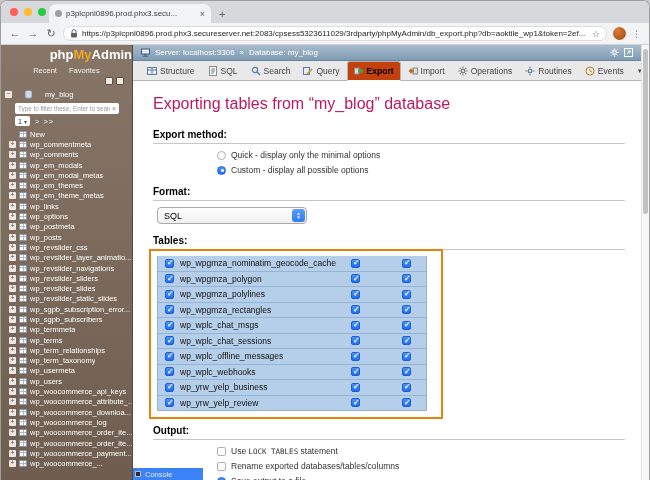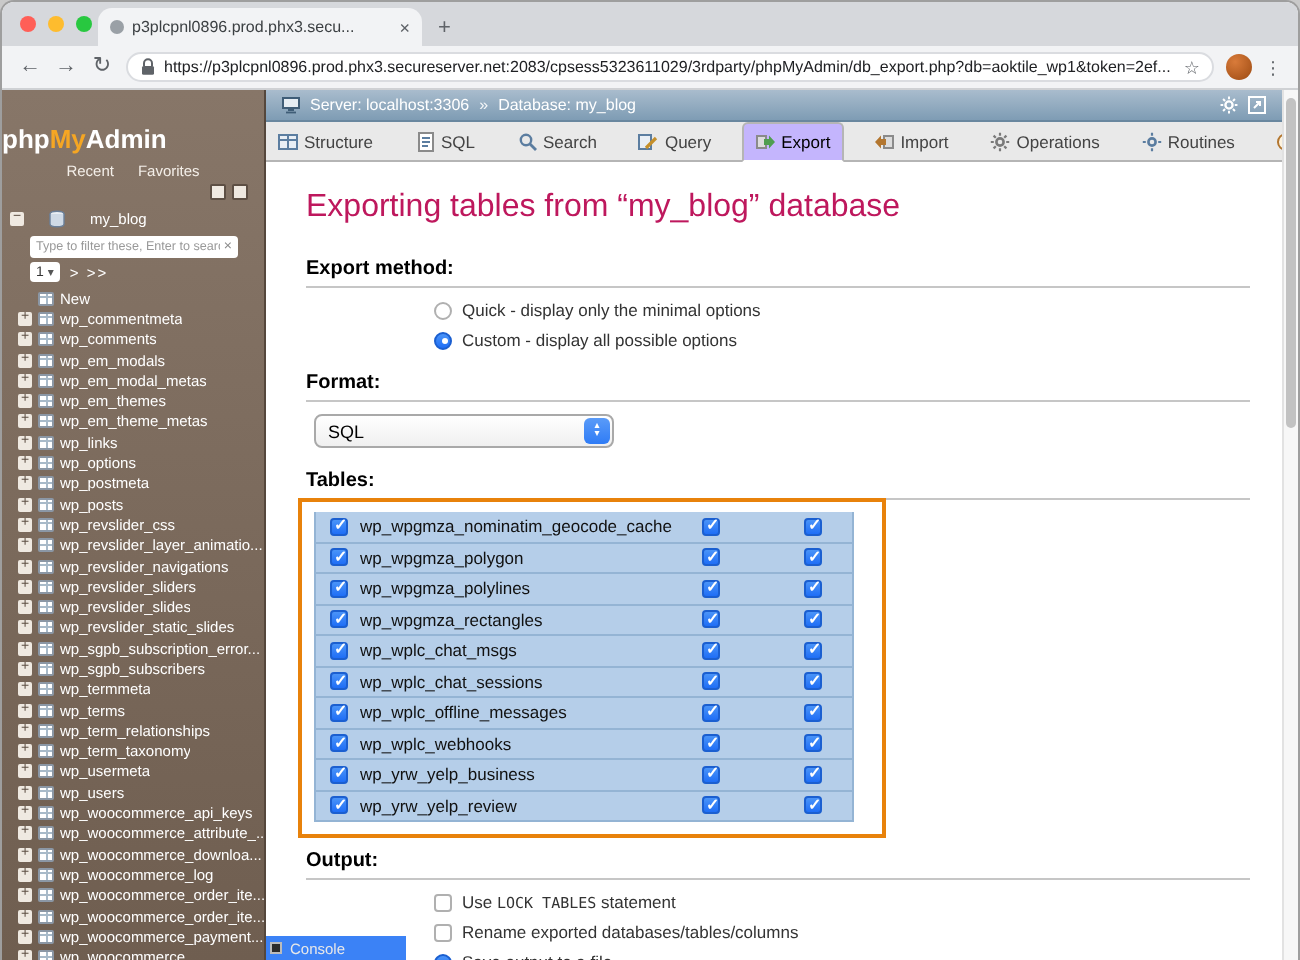--- a/index.html
+++ b/index.html
@@ -22,21 +22,21 @@
   .urltext{font-size:8px;color:#202124;white-space:nowrap;overflow:hidden;flex:1}
   .star{color:#5f6368;font-size:9px;flex:none}
   .avatar{width:13px;height:13px;border-radius:50%;background:radial-gradient(circle at 35% 30%,#d97b3a,#9c4a12);flex:none}
   .menu-dots{color:#5f6368;font-size:9px}
 
   
   .content{flex:1;display:flex;min-height:0;position:relative}
 
   
   .sidebar{width:132px;flex:none;background:linear-gradient(180deg,#877668,#6f5e50);color:#fff;display:flex;flex-direction:column;overflow:hidden;border-right:1px solid #55473c}
-  .pma-logo{text-align:left;font-size:13px;font-weight:bold;padding:17px 0 2px;letter-spacing:0}
+  .pma-logo{text-align:right;font-size:13px;font-weight:bold;padding:2px 0 2px;letter-spacing:0}
   .pma-logo .my{color:#f5a623}
   .side-links{display:flex;justify-content:center;gap:12px;font-size:7.5px;padding:2px 0 1px;color:#f4efe9}
   .side-icons{display:flex;justify-content:flex-end;gap:3px;padding:1px 8px 2px}
   .sq-ico{width:8px;height:8px;background:#efe9e1;border-radius:1px;border:1px solid #5d4f44}
   .tree{flex:1;overflow:hidden;padding-top:1px}
   .db-row{display:flex;align-items:center;gap:12px;padding:2px 0 2px 4px;font-size:8.5px}
   .exp{width:7px;height:7px;background:#efe9e1;color:#5d4f44;font-size:7px;line-height:6px;text-align:center;border-radius:1px;flex:none}
   .exp.plus::before{content:"+"}
   .exp.minus::before{content:"\2212"}
   .filter{width:104px;height:11px;background:#fff;border-radius:2px;display:flex;align-items:center;padding:0 3px;margin:2px 0 2px 14px;gap:2px}
@@ -51,23 +51,23 @@
   .tico{width:8px;height:7px;border:1px solid #8b97a5;background:#fff;position:relative;flex:none;border-radius:1px}
   .tico::before{content:"";position:absolute;left:0;right:0;top:1.5px;height:1px;background:#a8bac9}
   .tico::after{content:"";position:absolute;top:0;bottom:0;left:3px;width:1px;background:#a8bac9}
   .nav-label{font-size:7.5px;color:#fff;overflow:hidden}
 
   
   .main{flex:1;min-width:0;display:flex;flex-direction:column;background:#fff;position:relative}
   .crumb{height:16px;flex:none;background:linear-gradient(#a9bccd,#7e9cb4);border-bottom:1px solid #69879f;display:flex;align-items:center;gap:5px;padding:0 8px;color:#fff;font-size:8px}
   .crumb-sep{opacity:.9}
   .crumb-right{margin-left:auto;display:flex;gap:5px;align-items:center}
-  .tabs{height:20px;flex:none;background:#e9e9e9;border-bottom:1px solid #b5b5b5;display:flex;align-items:flex-end;padding:0 0;gap:9px}
+  .tabs{height:20px;flex:none;background:#e9e9e9;border-bottom:1px solid #b5b5b5;display:flex;align-items:flex-end;padding:0 8px;gap:1px}
   .ptab{display:flex;align-items:center;gap:3px;font-size:8.5px;color:#444;padding:0 6px;height:19px;border-radius:3px 3px 0 0;white-space:nowrap}
-  .ptab.active{background:#c4b5fd;border:1px solid #b5b5b5;border-bottom:1px solid #fff;font-weight:normal;color:#000;margin-bottom:-1px;height:20px}
+  .ptab.active{background:#c2410c;border:1px solid #b5b5b5;border-bottom:1px solid #fff;font-weight:bold;color:#000;margin-bottom:-1px;height:20px}
   .ticon{width:10px;height:10px;flex:none}
   .caret{font-size:6px}
 
   .page{flex:1;overflow:hidden;padding:6px 16px 0 20px;position:relative}
   .pgtitle{font-size:16px;color:#be185d;font-weight:normal;margin:8px 0 16px}
   .sect-head{font-size:10px;font-weight:bold;color:#000;padding-bottom:3px;border-bottom:1px solid #c6c6c6;margin-bottom:6px}
   .sect{margin-bottom:11px}
   .opt-row{display:flex;align-items:center;gap:5px;margin:0 0 5px 64px;font-size:8.5px;color:#333}
   .radio{width:9px;height:9px;border-radius:50%;background:#fff;border:1px solid #b0b0b0;position:relative;flex:none}
   .radio.selected{background:linear-gradient(#4a94f8,#1f6ef6);border-color:#1b5fd0}

